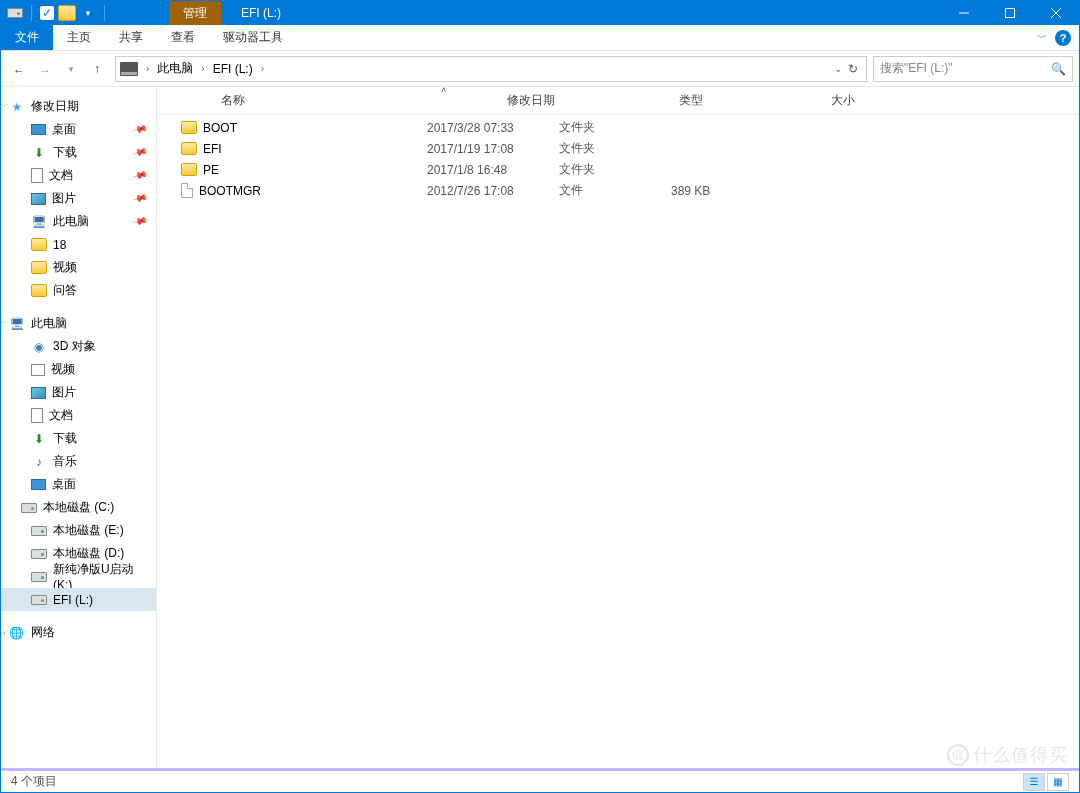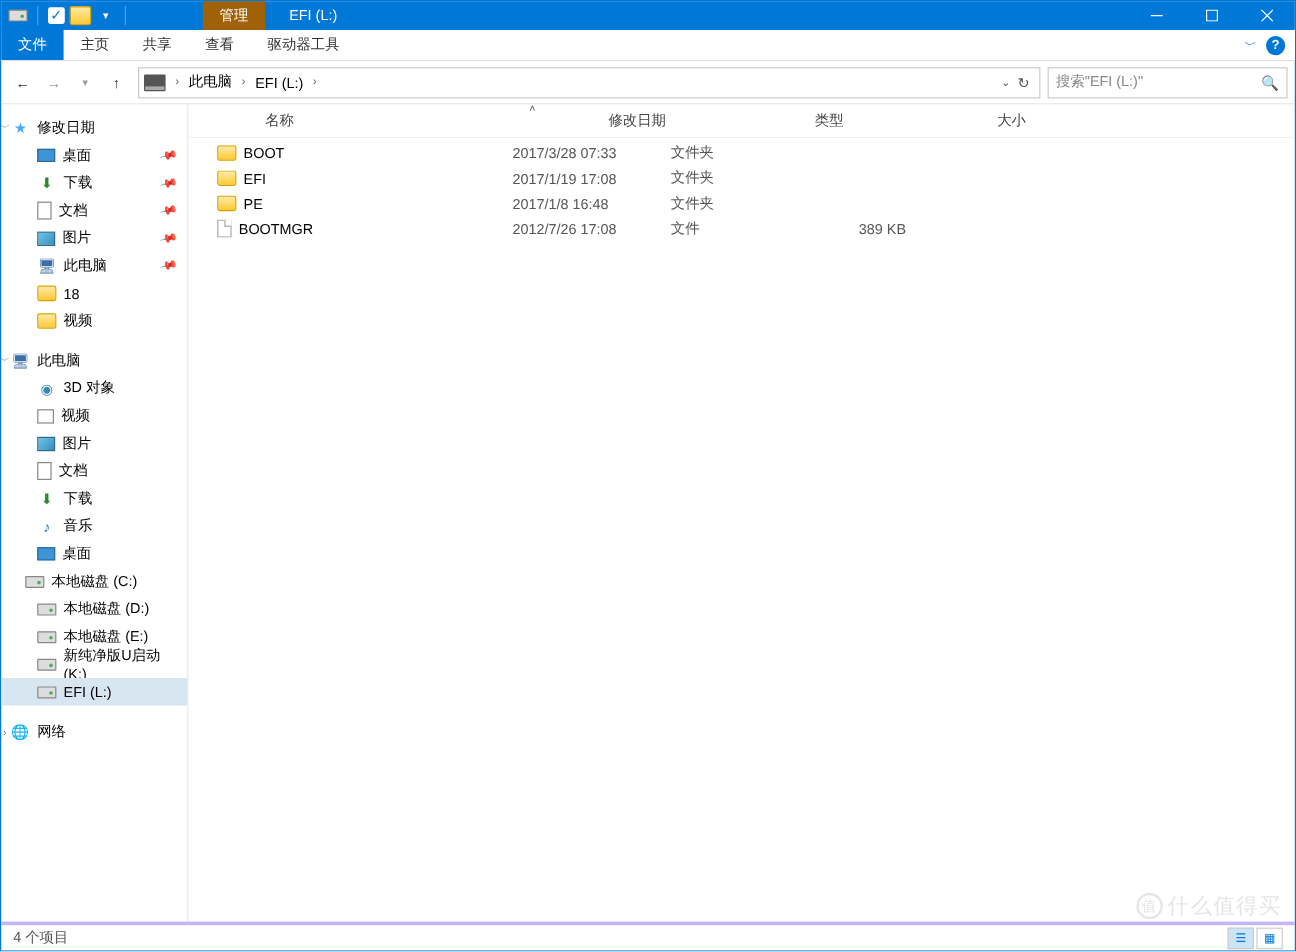--- a/index.html
+++ b/index.html
@@ -59,21 +59,21 @@
 .col.date { width: 132px; }
 .col.type { width: 112px; }
 .col.size { width: 100px; }
 .sort-caret { position: absolute; left: 284px; top: -2px; font-size: 9px; color: #555; }
 .file-list { flex: 1; padding-top: 2px; }
 .row { height: 21px; display: flex; align-items: center; padding-left: 16px; }
 .cell { padding: 0 8px; white-space: nowrap; overflow: hidden; text-overflow: ellipsis; }
 .cell.name { width: 246px; display: flex; align-items: center; gap: 6px; }
 .cell.date { width: 132px; color: #555; }
 .cell.type { width: 112px; color: #555; }
-.cell.size { width: 100px; text-align: right; color: #555; }
+.cell.size { width: 100px; text-align: left; color: #555; }
 .fico { width: 16px; height: 16px; display: inline-flex; align-items: center; justify-content: center; }
 .fico.folder { background: linear-gradient(#ffe9a6,#ffc933); border: 1px solid #d6a400; border-radius: 2px; width: 16px; height: 13px; }
 .fico.file { border:1px solid #aaa; width:12px; height:15px; background:#fff; position:relative; }
 .fico.file::after { content:""; position:absolute; right:-1px; top:-1px; width:5px; height:5px; background:#fff; border-left:1px solid #aaa; border-bottom:1px solid #aaa; }
 .statusbar { height: 24px; border-top: 3px solid #c4b5fd; display: flex; align-items: center; padding: 0 10px; color: #555; }
 .status-right { margin-left: auto; display: flex; gap: 2px; }
 .view-btn { width: 22px; height: 18px; border: 1px solid #ccc; display:flex; align-items:center; justify-content:center; color:#0078d7; font-size:10px; }
 .view-btn.active { background:#cce4f7; }
 .watermark { position:absolute; right:12px; bottom:26px; color:#ccc; font-size:18px; pointer-events:none; opacity:0.5; display:flex; align-items:center; gap:4px; letter-spacing:1px; }
 .watermark .logo { width:22px; height:22px; border:2px solid #ccc; border-radius:50%; display:flex; align-items:center; justify-content:center; font-size:12px; }
@@ -186,20 +186,24 @@
               <span class="pin">📌</span>
             </div>
             <div class="side-item" style="padding-left: 30px;">
               <span class="ico folder"></span>
               <span>18</span>
             </div>
             <div class="side-item" style="padding-left: 30px;">
               <span class="ico folder"></span>
               <span>视频</span>
             </div>
+            <div class="side-item" style="padding-left: 30px;">
+              <span class="ico folder"></span>
+              <span>问答</span>
+            </div>
           </div>
       </div>
       <div class="side-group">
         <div class="side-item header">
           <span class="chev">﹀</span>
           <span class="ico pc">🖥</span>
           <span>此电脑</span>
         </div>
         <div id="pc-items">
             <div class="side-item" style="padding-left: 30px;">
@@ -229,25 +233,25 @@
             <div class="side-item" style="padding-left: 30px;">
               <span class="ico desktop"></span>
               <span>桌面</span>
             </div>
             <div class="side-item" style="">
               <span class="ico drive"></span>
               <span>本地磁盘 (C:)</span>
             </div>
             <div class="side-item" style="padding-left: 30px;">
               <span class="ico drive"></span>
+              <span>本地磁盘 (E:)</span>
+            </div>
+            <div class="side-item" style="padding-left: 30px;">
+              <span class="ico drive"></span>
               <span>本地磁盘 (D:)</span>
-            </div>
-            <div class="side-item" style="padding-left: 30px;">
-              <span class="ico drive"></span>
-              <span>本地磁盘 (E:)</span>
             </div>
             <div class="side-item" style="padding-left: 30px;">
               <span class="ico drive"></span>
               <span>新纯净版U启动 (K:)</span>
             </div>
             <div class="side-item active" style="padding-left: 30px;">
               <span class="ico drive"></span>
               <span>EFI (L:)</span>
             </div>
           </div>

